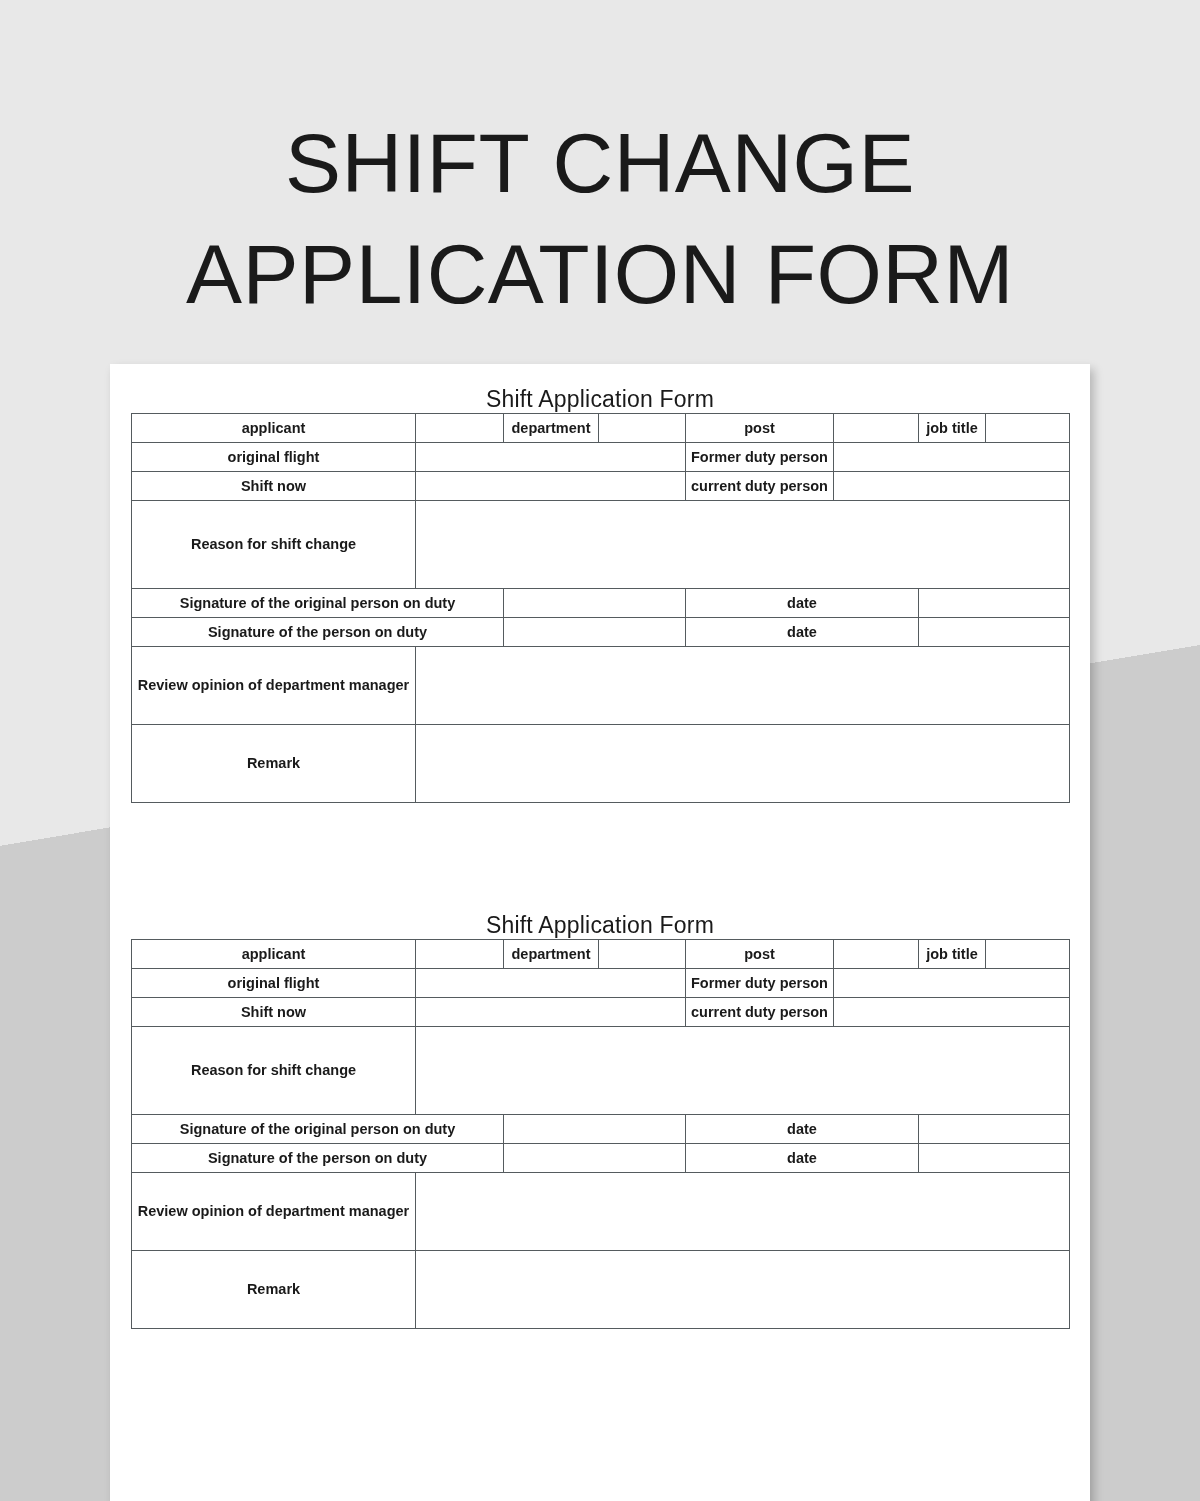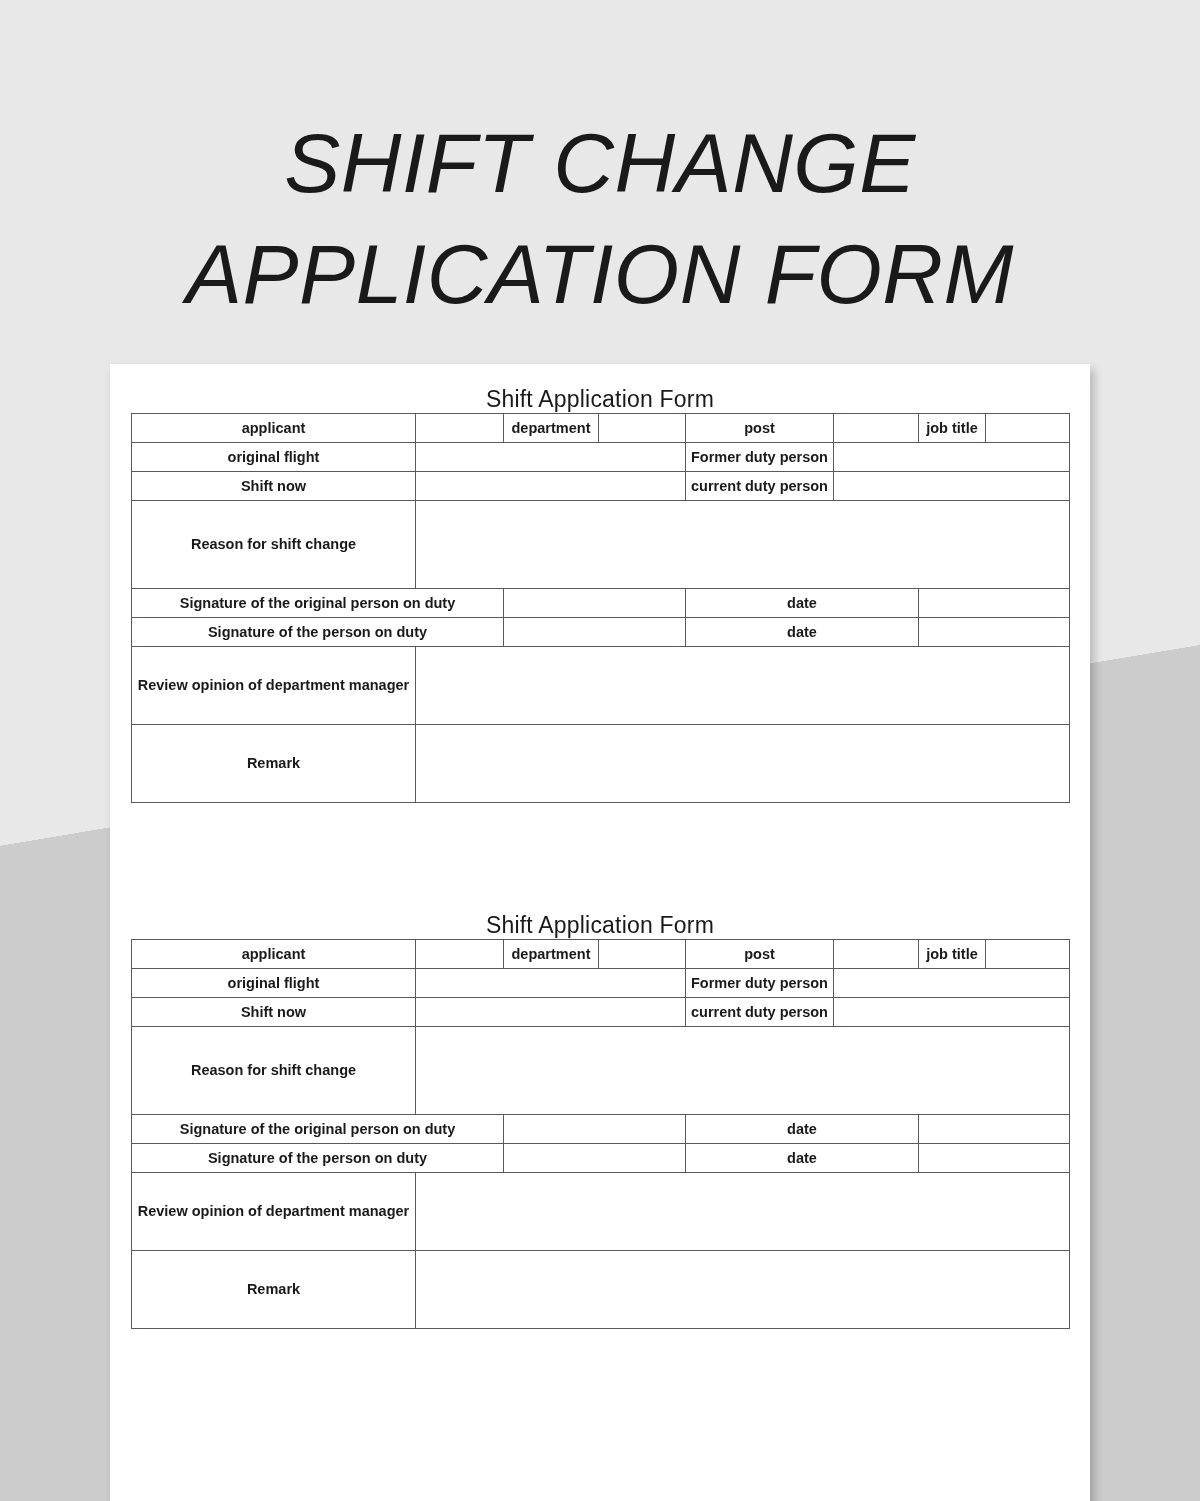--- a/index.html
+++ b/index.html
@@ -53,21 +53,20 @@
     top: 108px;
     width: 1200px;
     text-align: center;
     z-index: 2;
     color: #1a1a1a;
     font-size: 84px;
     line-height: 1.32;
     font-weight: 400;
     letter-spacing: 0.5px;
     white-space: pre-line;
-    font-style: italic;
   }
 
   
   .form-block { position: absolute; left: 0; width: 980px; }
   #form-1 { top: 0px; }
   #form-2 { top: 526px; }
 
   .form-heading {
     text-align: center;
     font-size: 23px;

